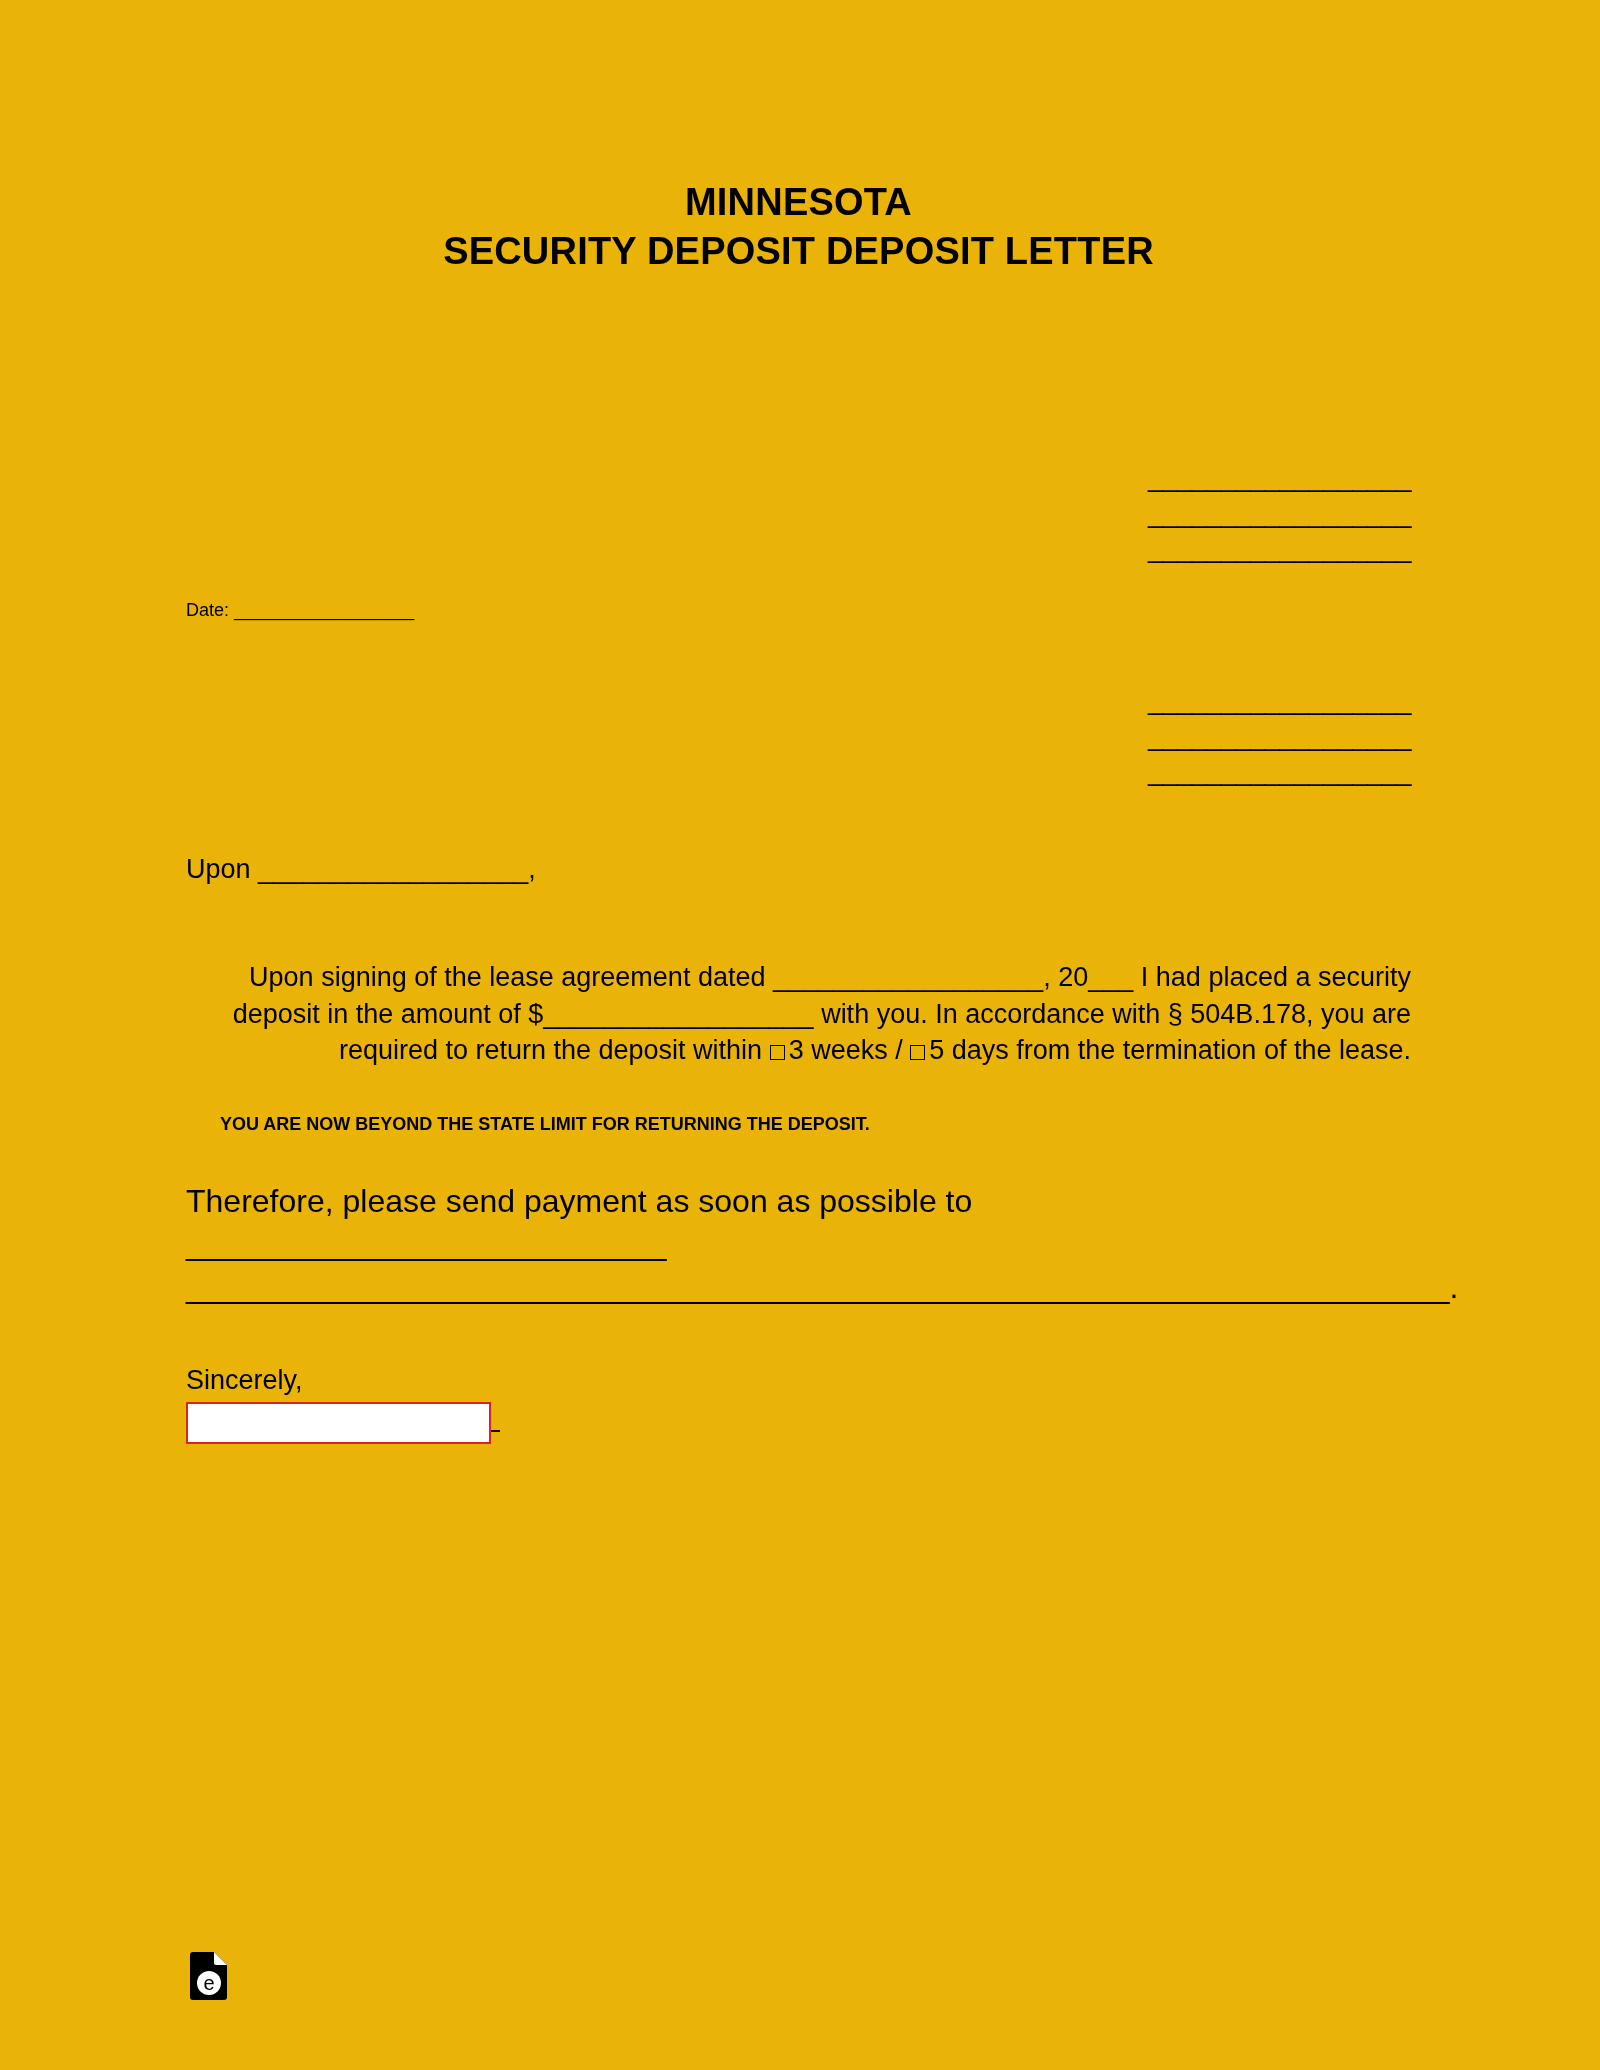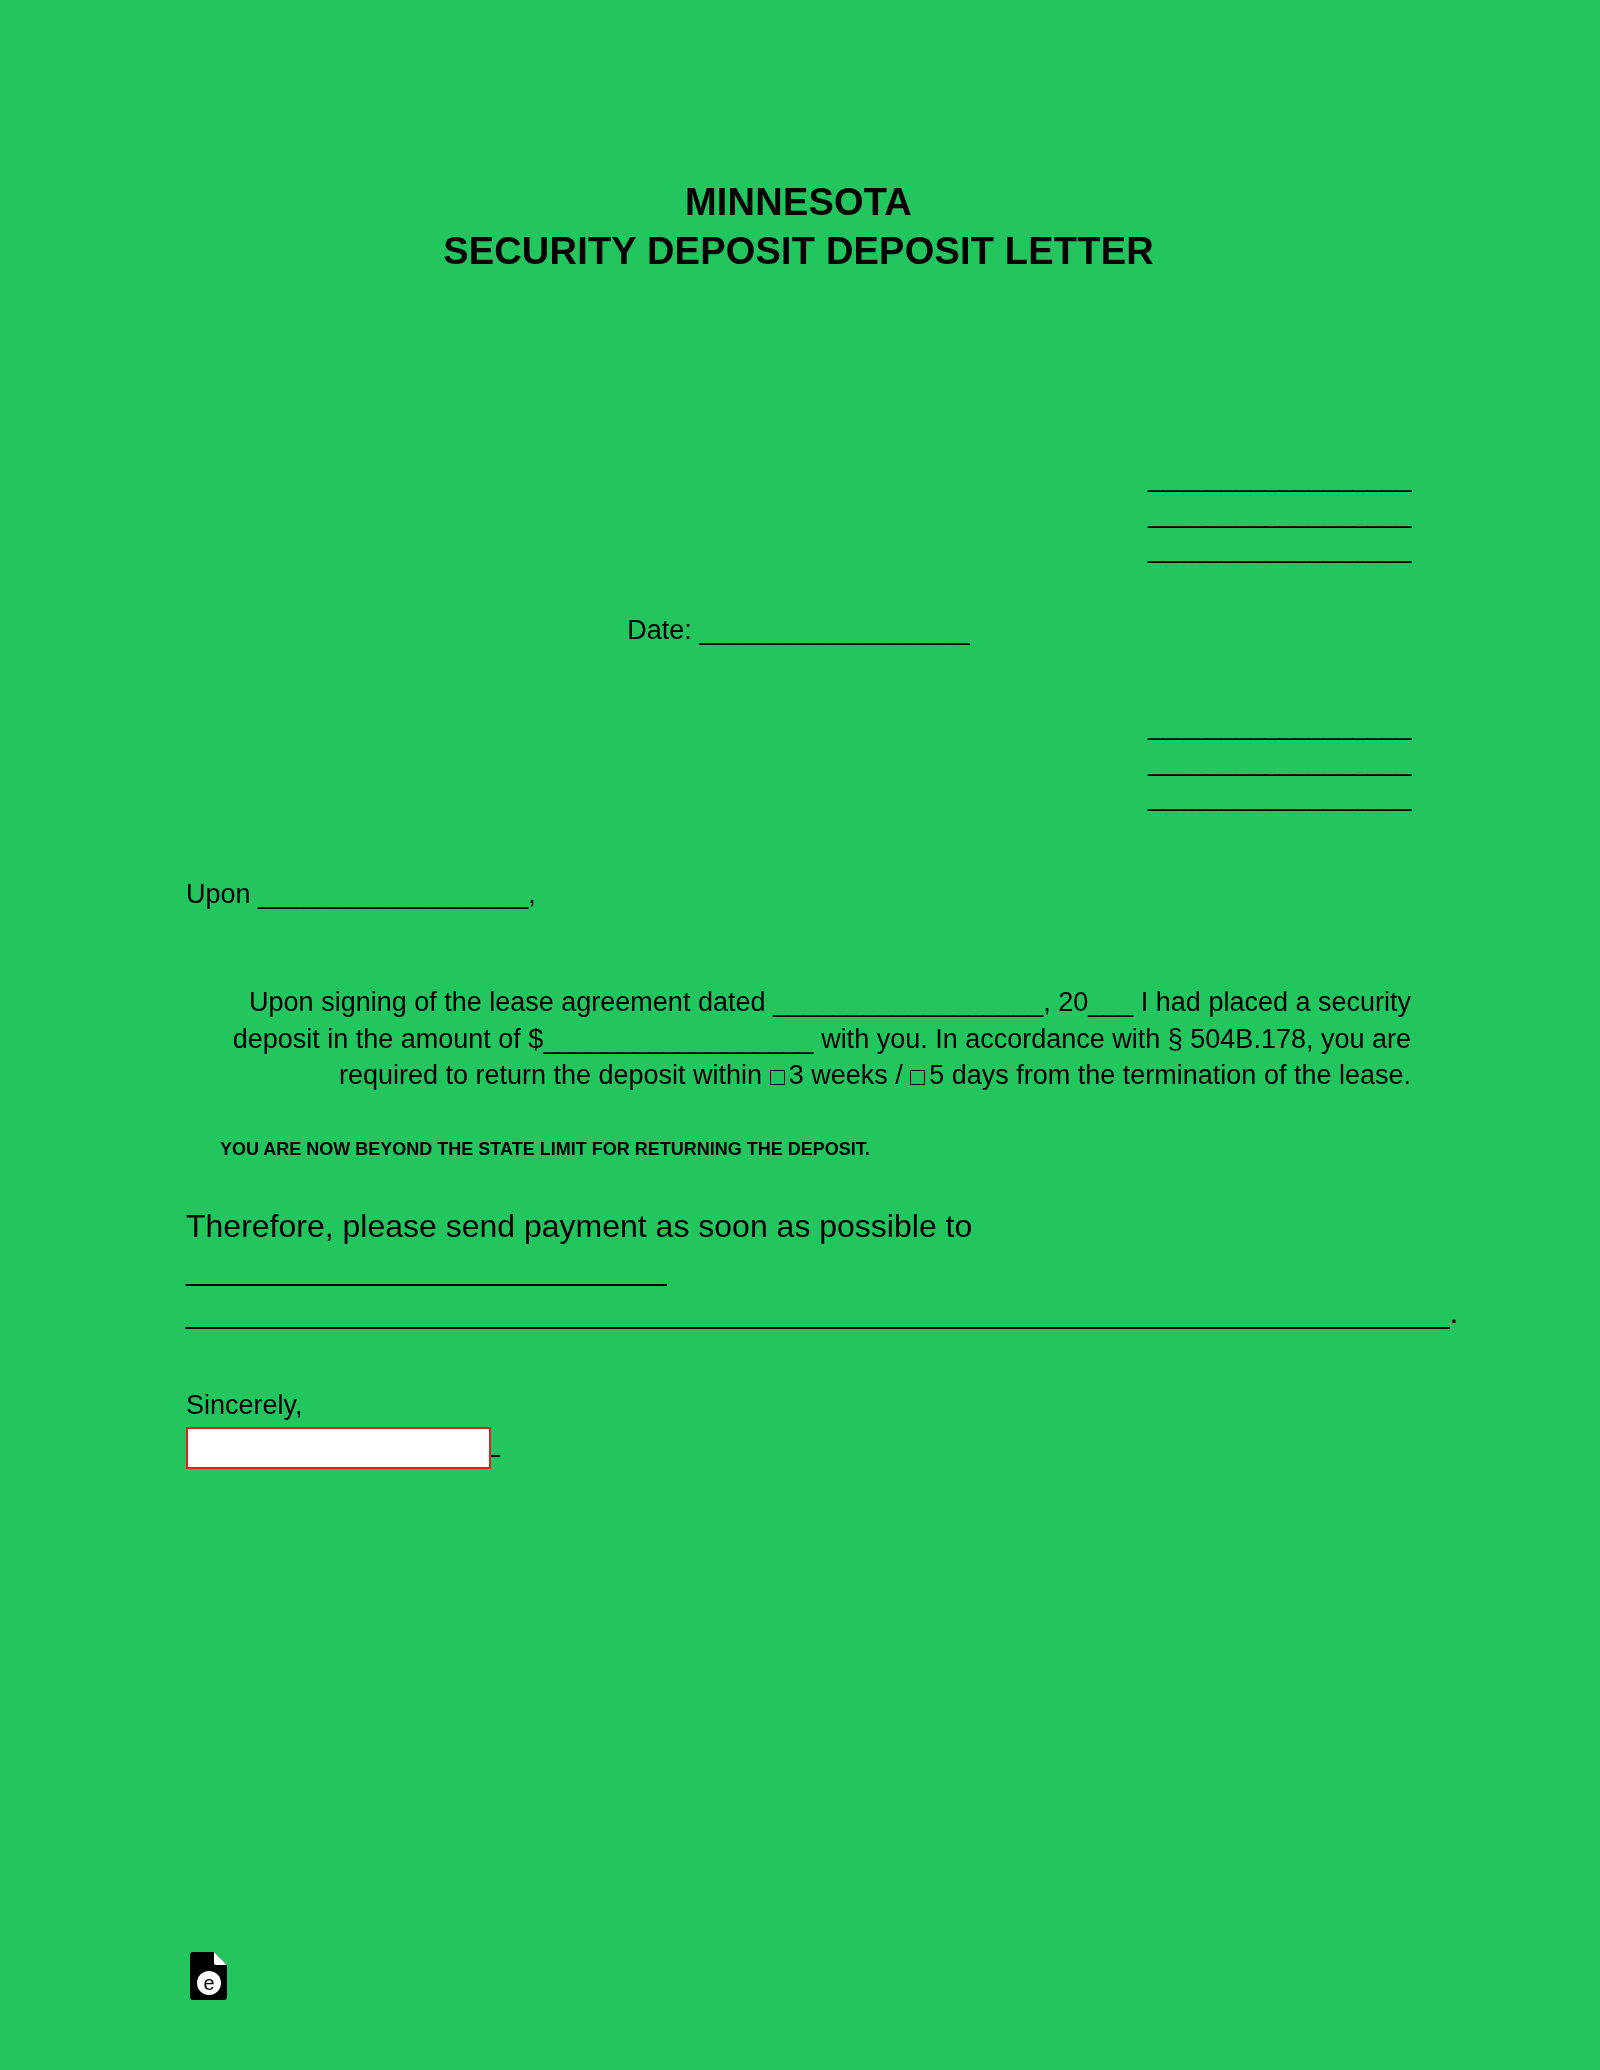--- a/index.html
+++ b/index.html
@@ -8,21 +8,21 @@
     background: #ffffff;
   }
   body {
     font-family: "Liberation Sans", sans-serif;
     color: #000000;
   }
   .page {
     position: relative;
     width: 1600px;
     height: 2070px;
-    background: #22c55e;
+    background: #eab308;
     margin: 0 auto;
     overflow: hidden;
   }
   .content {
     position: absolute;
     left: 186px;
     top: 0;
     width: 1225px;
   }
   .title-block {
@@ -40,23 +40,22 @@
     margin-top: 185px;
     font-size: 27px;
     line-height: 1.31;
   }
   .rule-line {
     font-size: 27px;
     letter-spacing: -0.4px;
     text-align: right;
   }
   .date-row {
-    margin-top: 49px;
-    font-size: 27px;
-    text-align: center;
+    margin-top: 34px;
+    font-size: 18px;
   }
   .addr-block2 {
     margin-top: 62px;
     font-size: 27px;
     line-height: 1.31;
   }
   .dear-row {
     margin-top: 65px;
     font-size: 27px;
   }

